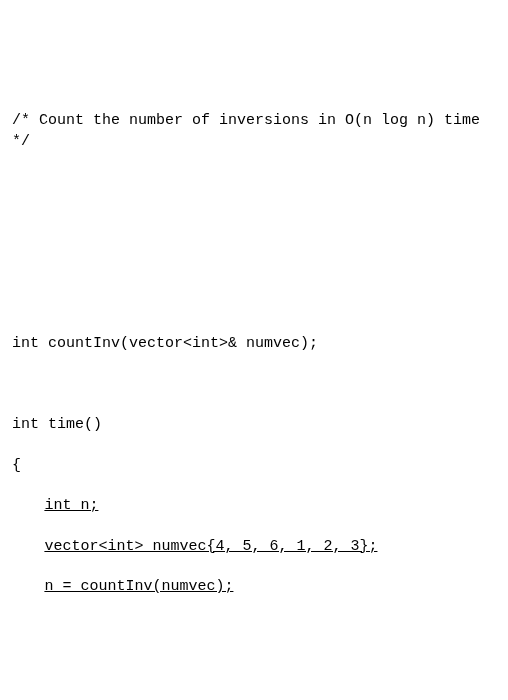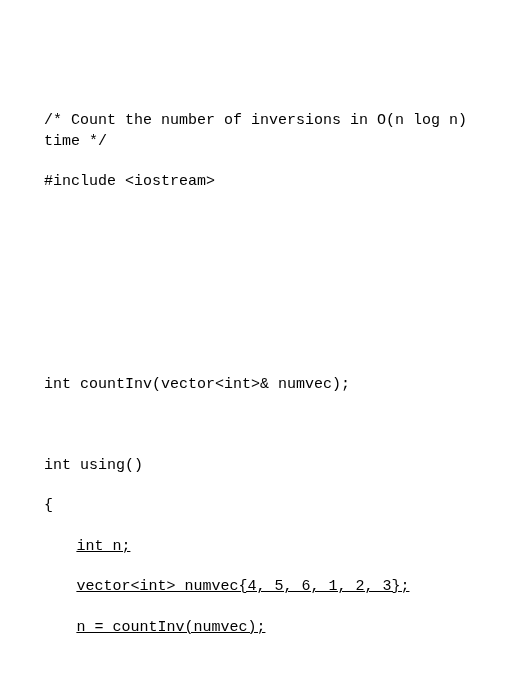--- a/index.html
+++ b/index.html
@@ -18,45 +18,43 @@
       color: #000000;
       white-space: pre-wrap;
       word-wrap: break-word;
     }
     .code-block {
       white-space: pre-wrap;
       word-wrap: break-word;
     }
     .line {
       display: block;
-      margin-left: 32px;
     }
     .indent {
       padding-left: 3.6ch;
       text-decoration: underline;
     }
     .blank {
       height: 1.35em;
     }
   </style>
 </head>
 <body>
 
 
 
 <div class="code-block">
 <span class="line">/* Count the number of inversions in O(n log n) time */</span>
-<span class="line">#include &lt;iostream&gt;</span>
 <span class="line blank"></span>
 <span class="line blank"></span>
 <span class="line blank"></span>
 <span class="line blank"></span>
 <span class="line">int countInv(vector&lt;int&gt;&amp; numvec);</span>
 <span class="line blank"></span>
-<span class="line">int using()</span>
+<span class="line">int time()</span>
 <span class="line">{</span>
 <span class="line indent">int n;</span>
 <span class="line indent">vector&lt;int&gt; numvec{4, 5, 6, 1, 2, 3};</span>
 <span class="line indent">n = countInv(numvec);</span>
 
 
 
 
 
 

